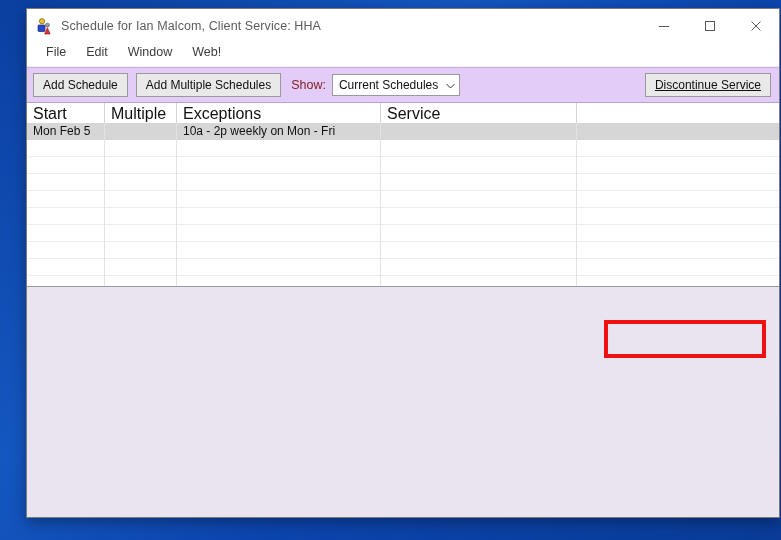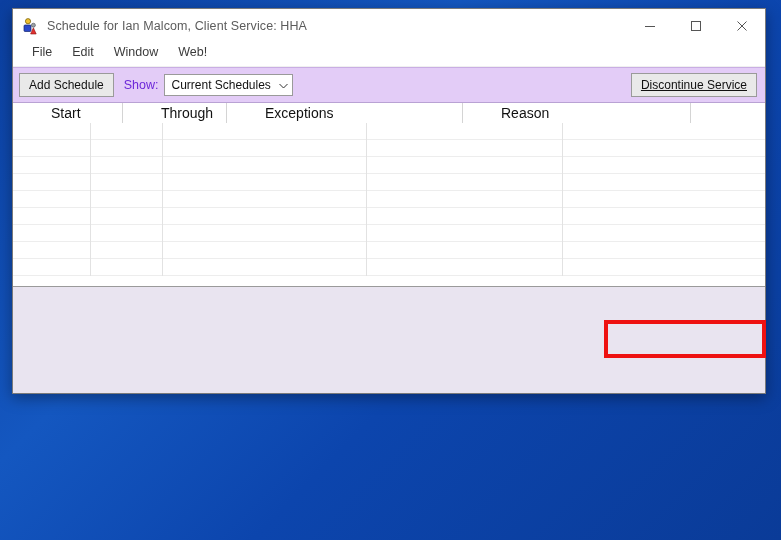--- a/index.html
+++ b/index.html
@@ -9,22 +9,22 @@
     overflow: hidden;
     font-family: "Liberation Sans", sans-serif;
   }
   body {
     background: linear-gradient(135deg, #0b3fa0 0%, #1457c0 35%, #0c45ad 60%, #0a3b98 100%);
     position: relative;
   }
   
   #app-window {
     position: absolute;
-    left: 12px; top: 8px;
-    width: 754px; height: 386px;
+    left: 26px; top: 8px;
+    width: 754px; height: 510px;
     background: #ffffff;
     border: 1px solid #7a7a7a;
     box-shadow: 0 4px 14px rgba(0,0,0,0.35);
     display: flex; flex-direction: column;
   }
   
   .titlebar {
     height: 34px; background: #ffffff;
     display: flex; align-items: center;
     flex: 0 0 auto;
@@ -68,21 +68,21 @@
   .tb-btn {
     background: #e9e9e9;
     border: 1px solid #9a9a9a;
     font-size: 12px; color: #111;
     height: 24px; padding: 0 9px;
     margin-right: 8px; white-space: nowrap;
     font-family: "Liberation Sans", sans-serif;
     line-height: 22px;
   }
   .tb-label {
-    font-size: 12.5px; color: #6d28d9; margin: 0 6px 0 2px;
+    font-size: 12.5px; color: #7f1d1d; margin: 0 6px 0 2px;
   }
   .tb-select {
     background: #ffffff;
     border: 1px solid #9a9a9a;
     height: 22px; min-width: 112px;
     font-size: 12px; color: #111;
     display: flex; align-items: center;
     padding: 0 4px 0 6px;
   }
   .tb-select .chev { margin-left: auto; padding-left: 8px; color: #333; }
@@ -91,26 +91,25 @@
   .grid-wrap {
     flex: 0 0 auto;
     height: 184px;
     background: #ffffff;
     border-bottom: 1px solid #9a9a9a;
     overflow: hidden;
     display: flex; flex-direction: column;
   }
   .grid-head { display: flex; height: 20px; background: #ffffff; flex: 0 0 auto; }
   .gh-cell {
-    font-size: 14px; color: #111;
+    font-size: 16px; color: #111;
     padding: 2px 0 0 6px;
     border-right: 1px solid #d4d4d4;
     white-space: nowrap; overflow: hidden;
     height: 20px;
-    margin-left: 32px;
   }
   .grid-body { flex: 1 1 auto; }
   .grid-row { display: flex; height: 17px; }
   .grid-row.sel { background: #d6d6d6; }
   .grid-row.empty { border-bottom: 1px solid #ededed; }
   .gr-cell {
     font-size: 12px; color: #111;
     padding: 1px 0 0 6px;
     border-right: 1px solid #e2e2e2;
     white-space: nowrap; overflow: hidden;
@@ -173,41 +172,49 @@
 
   <div class="menubar">
     <div class="menu-item">File</div>
     <div class="menu-item">Edit</div>
     <div class="menu-item">Window</div>
     <div class="menu-item">Web!</div>
   </div>
 
   <div class="toolbar" style="background: rgb(227, 204, 247);">
     <div class="tb-btn">Add Schedule</div>
+    <div class="tb-btn">Add Multiple Schedules</div>
     <div class="tb-label">Show:</div>
     <div class="tb-select">
       <span>Current Schedules</span>
       <span class="chev">
         <svg width="9" height="6" viewBox="0 0 9 6">
             <path d="M0.5 1 L4.5 5 L8.5 1" fill="none" stroke="#333" stroke-width="1"></path>
           </svg>
       </span>
     </div>
     <div class="tb-spacer"></div>
     <div class="tb-btn" style="margin-right:2px;text-decoration:underline;">Discontinue Service</div>
   </div>
 
   <div class="grid-wrap">
     <div class="grid-head">
       <div class="gh-cell c0">Start</div>
-      <div class="gh-cell c1">Through</div>
+      <div class="gh-cell c1">Multiple</div>
       <div class="gh-cell c2">Exceptions</div>
-      <div class="gh-cell c3">Reason</div>
+      <div class="gh-cell c3">Service</div>
     </div>
     <div class="grid-body">
+      <div class="grid-row sel" style="background: rgb(214, 214, 214);">
+        <div class="gr-cell c0">Mon Feb 5</div>
+        <div class="gr-cell c1"></div>
+        <div class="gr-cell c2">10a - 2p weekly on Mon - Fri</div>
+        <div class="gr-cell c3"></div>
+        <div class="gr-cell c4"></div>
+      </div>
       <div id="empty-rows">
           <div class="grid-row empty">
             <div class="gr-cell c0"></div>
             <div class="gr-cell c1"></div>
             <div class="gr-cell c2"></div>
             <div class="gr-cell c3"></div>
             <div class="gr-cell c4"></div>
           </div>
           <div class="grid-row empty">
             <div class="gr-cell c0"></div>

